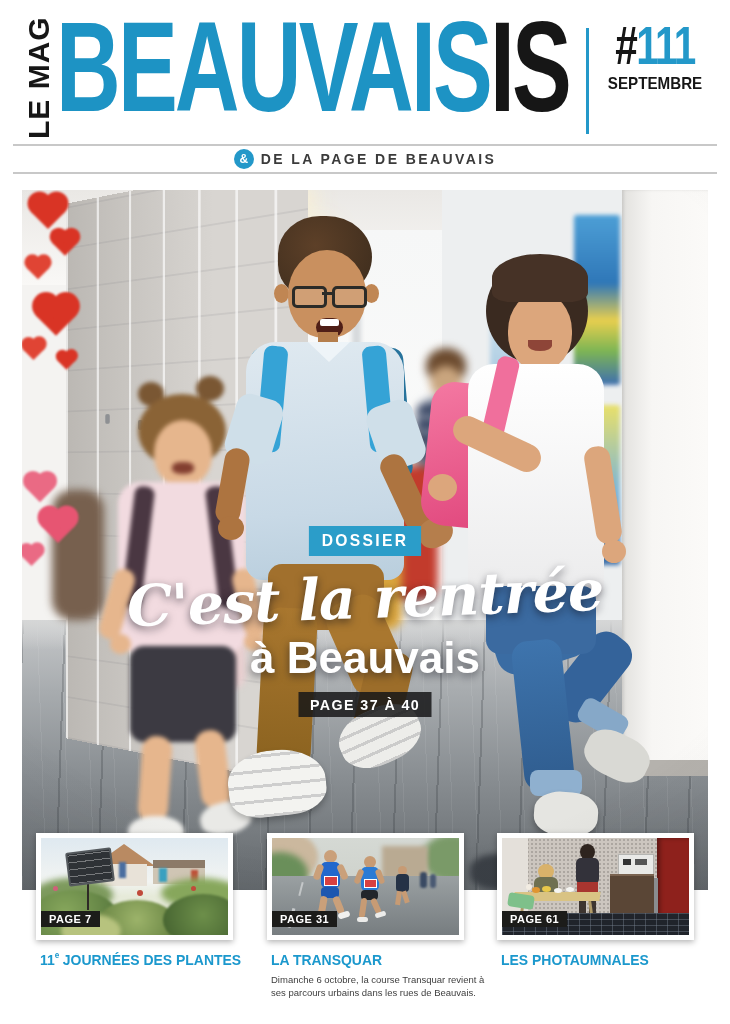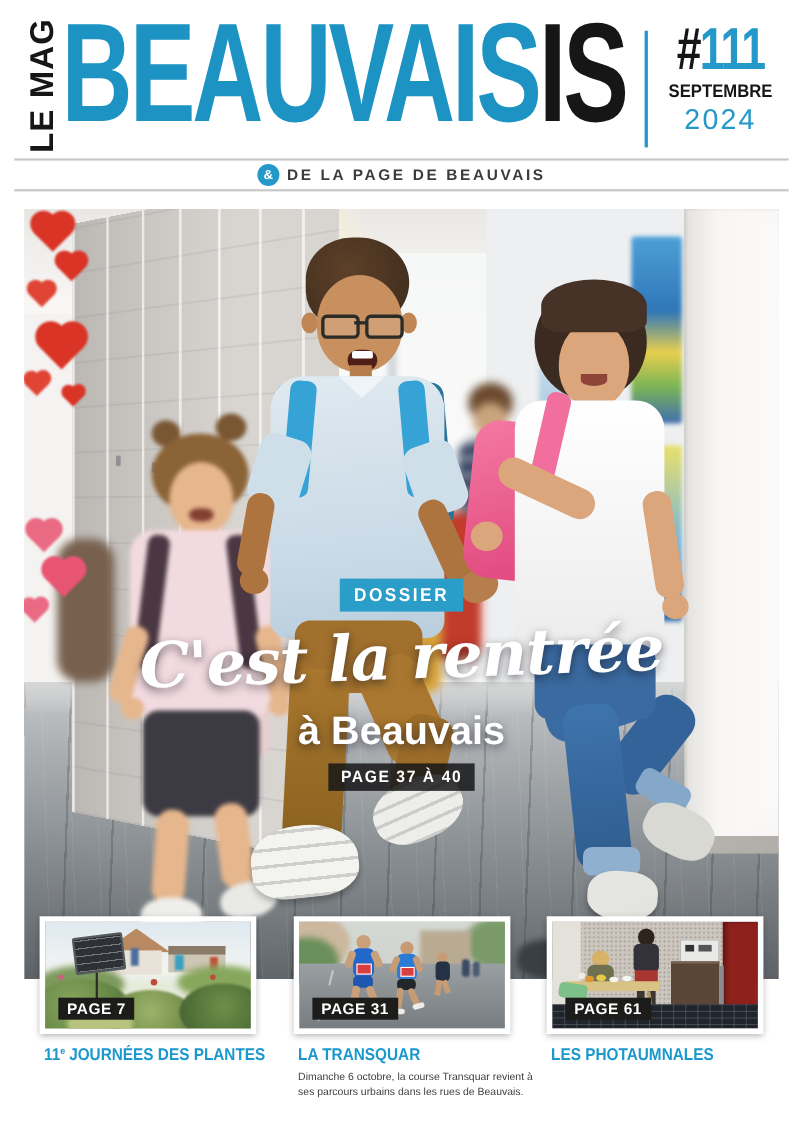--- a/index.html
+++ b/index.html
@@ -65,29 +65,29 @@
   .blur2{filter:blur(2px);}
   .blur3{filter:blur(3px);}
   .blur4{filter:blur(4px);}
 
   
   .overlay{position:absolute;left:0;right:0;top:336px;text-align:center;z-index:10;color:#fff;}
   .kicker{display:inline-block;background:#2b9dc9;color:#fff;padding:5px 14px;font-size:17px;font-weight:800;
     letter-spacing:2.5px;transform:scaleX(.92);}
   .headline-script{margin-top:8px;font-family:"DejaVu Serif",serif;font-style:italic;font-weight:700;
     font-size:57px;letter-spacing:-1px;transform:rotate(-2deg);text-shadow:0 3px 9px rgba(15,15,25,.55);}
-  .headline-sub{margin-top:12px;font-size:36px;font-weight:800;text-shadow:0 3px 9px rgba(15,15,25,.55);}
+  .headline-sub{margin-top:2px;font-size:44px;font-weight:800;text-shadow:0 3px 9px rgba(15,15,25,.55);}
   .pageref{display:inline-block;margin-top:9px;background:rgba(22,22,24,.85);padding:4px 12px;
     font-size:15px;font-weight:700;letter-spacing:1.5px;transform:scaleX(.95);}
 
   
   .teaser{position:absolute;top:833px;width:197px;z-index:20;}
   .thumb{position:relative;width:187px;height:97px;border:5px solid #fff;box-shadow:0 2px 6px rgba(0,0,0,.30);overflow:visible;}
   .scene{position:absolute;inset:0;overflow:hidden;}
-  .pbadge{position:absolute;left:12px;bottom:8px;background:#1c1c1a;color:#fff;font-size:14px;font-weight:700;
+  .pbadge{position:absolute;left:0;bottom:8px;background:#1c1c1a;color:#fff;font-size:11px;font-weight:700;
     letter-spacing:.5px;padding:2px 8px;z-index:5;}
   .t-title{margin:11px 0 0 4px;font-size:15.5px;font-weight:800;color:#1b98cd;letter-spacing:0;
     transform:scaleX(.90);transform-origin:left top;white-space:nowrap;}
   .t-title sup{font-size:9px;vertical-align:top;line-height:1;}
   .t-title .tt{margin-left:4px;}
   .t-body{margin:5px 0 0 4px;width:222px;font-size:9.5px;line-height:1.34;color:#3e3e3e;}
 
   
   .blob{position:absolute;border-radius:50%;}
 </style>
@@ -96,21 +96,20 @@
 
 <div class="page">
 
   <header>
     <div class="lemag">LE MAG</div>
     <h1 class="mast-title"><span class="t-blue">BEAUVAIS</span><span class="t-black">IS</span></h1>
     <div class="mast-sep"></div>
     <div class="issue">
       <div class="issue-num"><span class="hash">#</span><span class="num">111</span></div>
       <div class="issue-month">SEPTEMBRE</div>
-      <div class="issue-year">2024</div>
     </div>
     <div class="rule rule-top"></div>
     <div class="tagline">
       <span class="amp">&amp;</span>
       <span>DE LA PAGE DE BEAUVAIS</span>
     </div>
     <div class="rule rule-bottom"></div>
   </header>
 
   <div class="photo">

